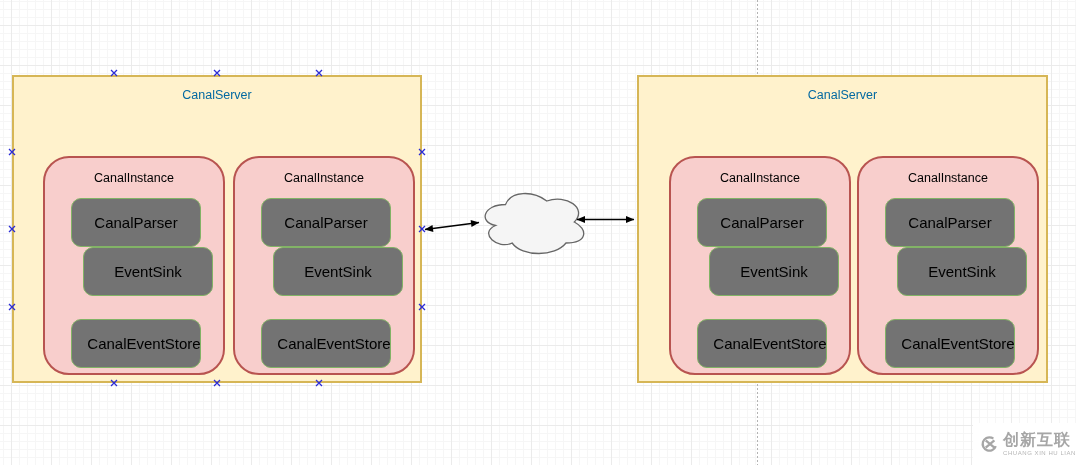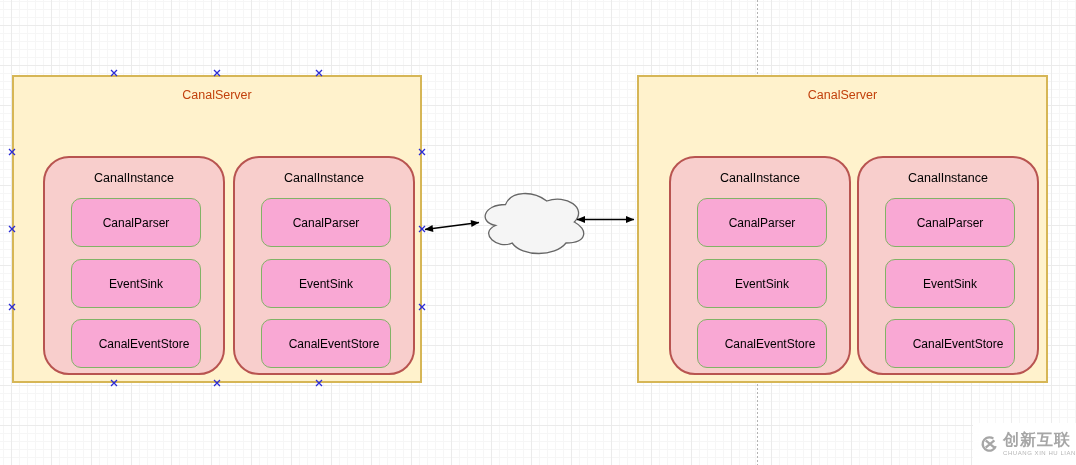--- a/index.html
+++ b/index.html
@@ -16,37 +16,37 @@
     background-position:25px 25px, 11px 11px, 1px 1px, 3px 3px;
   }
   .underlay, .overlay{position:absolute; left:0; top:0; z-index:0;}
   .overlay{z-index:3; pointer-events:none;}
   .server{
     position:absolute; z-index:1; box-sizing:border-box;
     background:#fff2cc; border:2px solid #d6b656;
   }
   .server-title{
     position:absolute; left:0; right:0; top:11px; text-align:center;
-    font-size:12.5px; color:#c2410c;
+    font-size:12.5px; color:#0369a1;
   }
   .instance{
     position:absolute; box-sizing:border-box; top:79px; width:182px; height:219px;
     background:#f8cecc; border:2px solid #b85450; border-radius:26px;
   }
   .instance-title{
     position:absolute; left:0; right:0; top:13px; text-align:center;
     font-size:12.5px; color:#000;
   }
   .component{
     position:absolute; box-sizing:border-box; left:26px; width:130px; height:49px;
-    background:#f9a8d4; border:1.5px solid #82b366; border-radius:10px;
+    background:#737373; border:1.5px solid #82b366; border-radius:10px;
     display:flex; align-items:center; justify-content:center;
-    font-size:12px; color:#000; text-align:center;
+    font-size:15px; color:#000; text-align:center;
   }
-  .comp-0{top:40px;} .comp-1{top:101px;} .comp-2{top:161px;padding-left:16px;}
+  .comp-0{top:40px;} .comp-1{top:89px;margin-left:12px;} .comp-2{top:161px;padding-left:16px;}
   .cloud-label{
     position:absolute; z-index:4; left:478px; top:187px; width:110px; height:70px;
     display:flex; align-items:center; justify-content:center;
     font-size:12.5px; color:#000;
   }
   .watermark{
     position:absolute; z-index:5; right:0; bottom:0; width:103px; height:42px;
     background:#ffffff; display:flex; align-items:center; gap:3px;
     padding-left:7px; box-sizing:border-box;
   }

